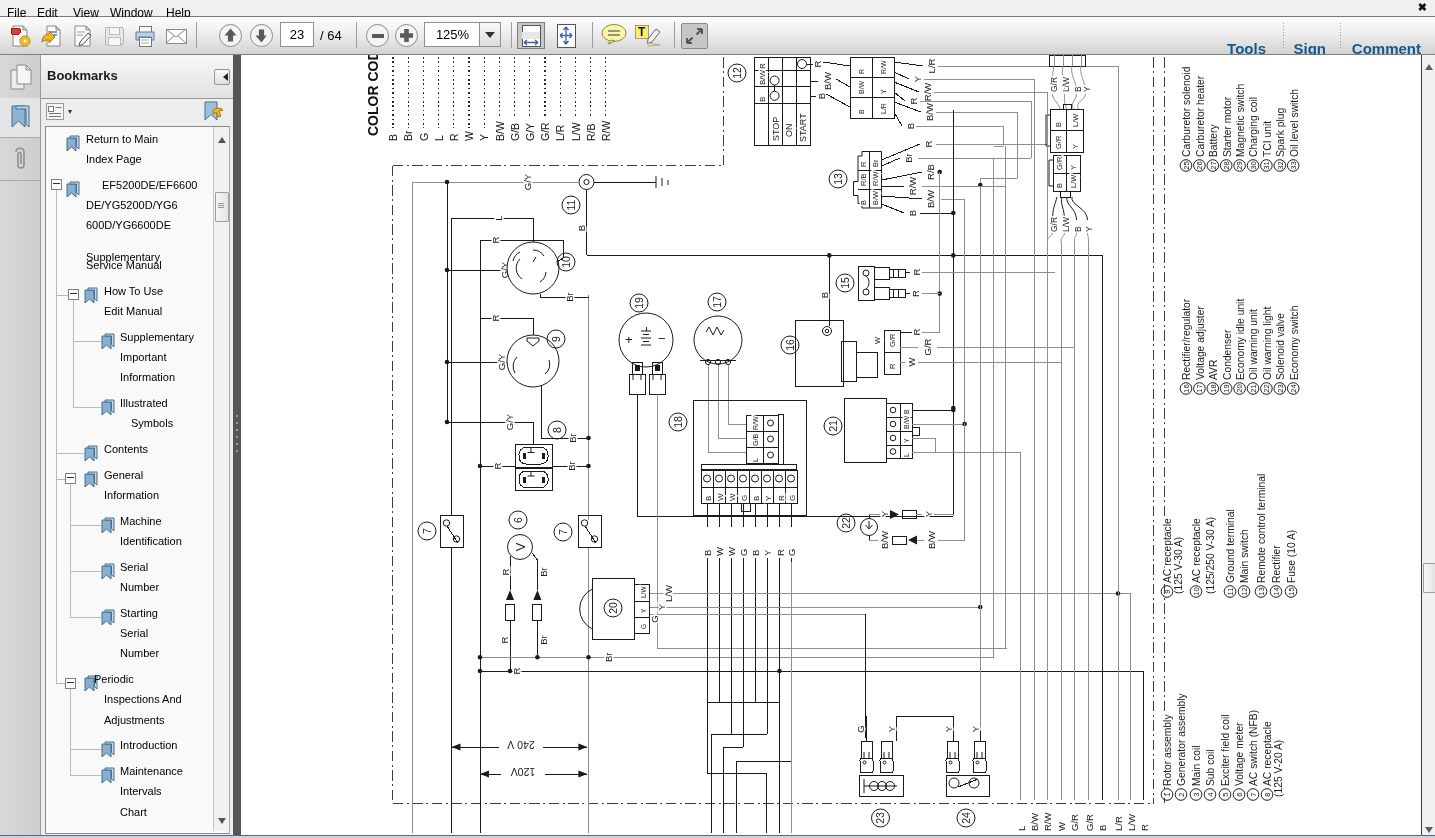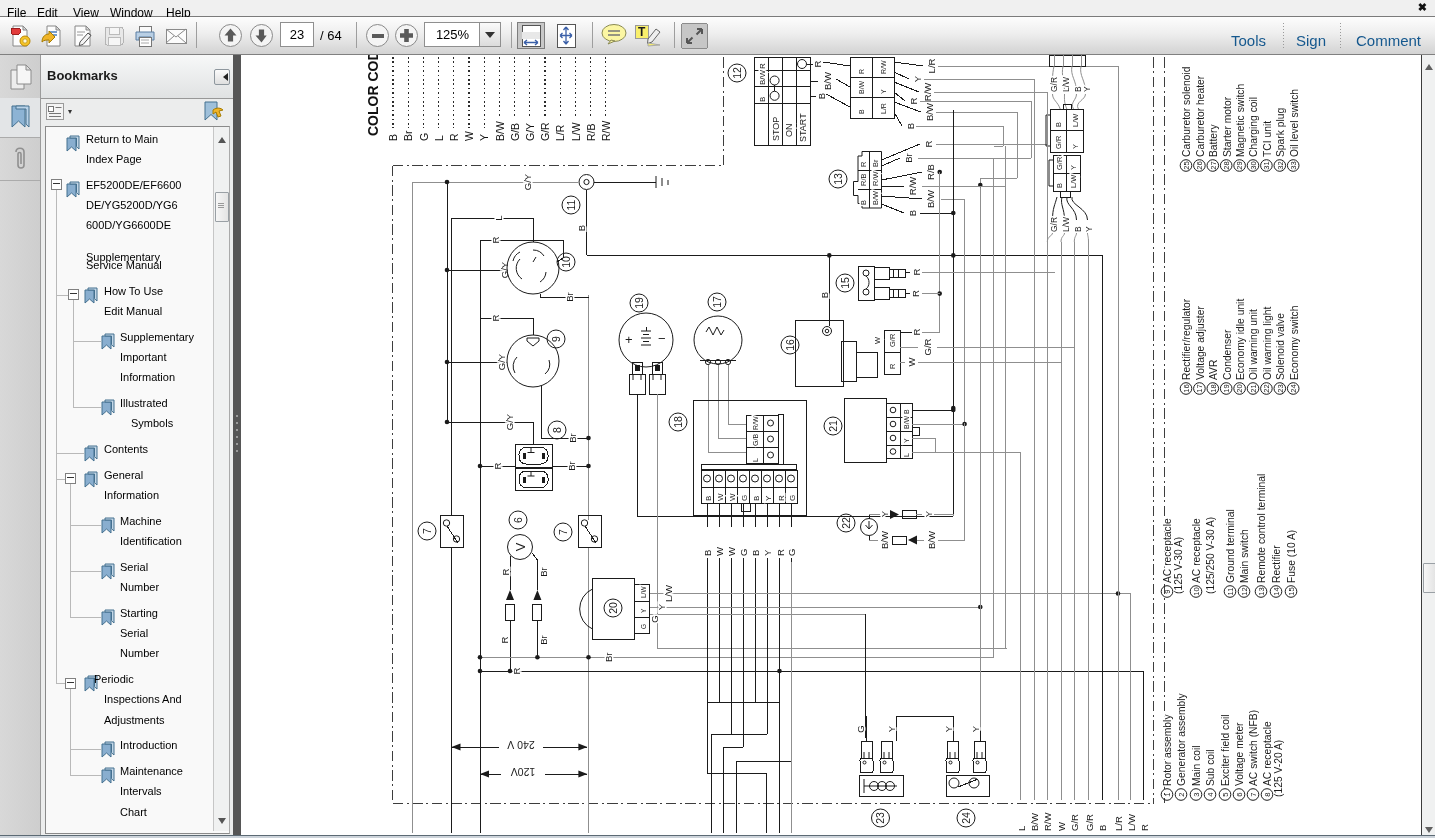--- a/index.html
+++ b/index.html
@@ -13,21 +13,21 @@
 .tsep{position:absolute;top:5px;width:1px;height:26px;background:#9e9e9e;}
 .tbtn{position:absolute;top:7px;}
 #pagebox{position:absolute;left:280px;top:5px;width:32px;height:23px;background:#fff;
  border:1px solid #8f8f8f;font-size:13px;text-align:center;line-height:23px;}
 #zoombox{position:absolute;left:424px;top:5px;width:55px;height:23px;background:#fff;
  border:1px solid #8f8f8f;font-size:13px;text-align:center;line-height:23px;}
 #zoomdrop{position:absolute;left:479px;top:5px;width:20px;height:23px;background:linear-gradient(#fafafa,#dcdcdc);
  border:1px solid #8f8f8f;}
 #zoomdrop:after{content:"";position:absolute;left:5px;top:9px;border:5px solid transparent;border-top:6px solid #333;}
 .slash64{position:absolute;left:320px;top:0;font-size:13px;line-height:37px;}
-.tsc{position:absolute;top:15px;font-weight:normal;font-size:15px;color:#15588e;}
+.tsc{position:absolute;top:23px;font-weight:bold;font-size:15px;color:#15588e;}
 .dotsep{position:absolute;top:6px;width:1px;height:26px;
  background-image:linear-gradient(#9a9a9a 1px,transparent 1px);background-size:1px 3px;}
 #leftstrip{position:absolute;left:0;top:55px;width:40px;height:780px;
  background:linear-gradient(90deg,#d8d8d8,#cecece);border-right:1px solid #9b9b9b;}
 .cell1{position:absolute;left:0;top:0;width:40px;height:43px;border-bottom:1px solid #ababab;}
 .cell2{position:absolute;left:0;top:43px;width:40px;height:39px;border-bottom:1px solid #ababab;background:#e3e5e7;}
 .cell3{position:absolute;left:0;top:82px;width:40px;height:43px;border-bottom:1px solid #ababab;}
 #panel{position:absolute;left:41px;top:55px;width:192px;height:780px;background:#eceded;}
 #phead{position:absolute;left:0;top:0;width:192px;height:43px;
  background:linear-gradient(#f7f8f8,#e0e2e3);border-bottom:1px solid #989898;}
@@ -258,21 +258,21 @@
 <svg class="bmi" style="left:55px;top:640px" width="14" height="17" viewBox="0 0 14 17">
         <path d="M1 3h9v13l-4.5-4L1 16z" fill="#89aecf" stroke="#44708f"></path>
         <path d="M4 1h9v13l-2.5-2.3V3H4z" fill="#c3d7e8" stroke="#44708f"></path>
       </svg>
 <div class="eb" style="left:5px;top:52px"></div>
 <div class="eb" style="left:22px;top:162px"></div>
 <div class="eb" style="left:19px;top:346px"></div>
 <div class="eb" style="left:19px;top:551px"></div>
 <div class="ti" style="left:40px;top:6px">Return to Main</div>
 <div class="ti" style="left:40px;top:26px">Index Page</div>
-<div class="ti" style="left:40px;top:52px">EF5200DE/EF6600</div>
+<div class="ti" style="left:56px;top:52px">EF5200DE/EF6600</div>
 <div class="ti" style="left:40px;top:72px">DE/YG5200D/YG6</div>
 <div class="ti" style="left:40px;top:92px">600D/YG6600DE</div>
 <div class="ti" style="left:40px;top:124px">Supplementary</div>
 <div class="ti" style="left:40px;top:132px">Service Manual</div>
 <div class="ti" style="left:58px;top:158px">How To Use</div>
 <div class="ti" style="left:58px;top:178px">Edit Manual</div>
 <div class="ti" style="left:74px;top:204px">Supplementary</div>
 <div class="ti" style="left:74px;top:224px">Important</div>
 <div class="ti" style="left:74px;top:244px">Information</div>
 <div class="ti" style="left:74px;top:270px">Illustrated</div>

